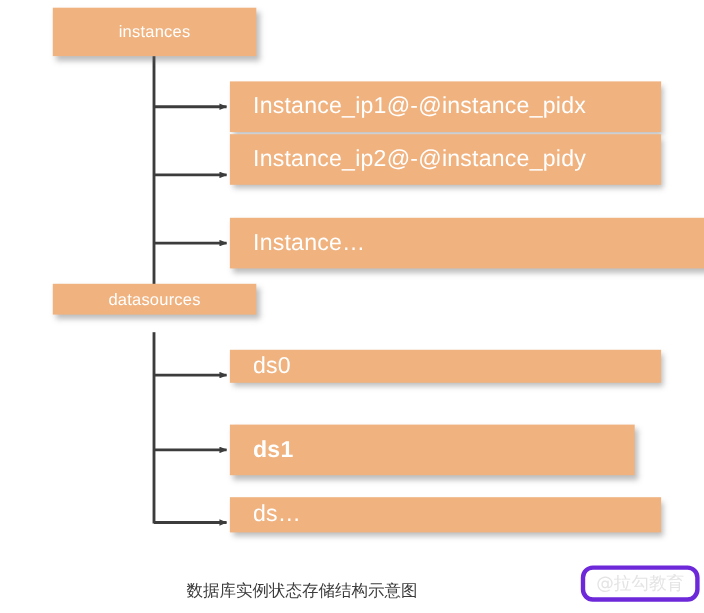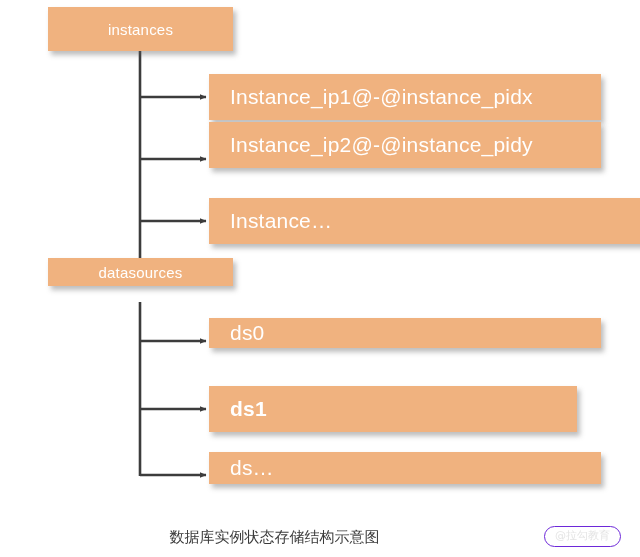--- a/index.html
+++ b/index.html
@@ -65,27 +65,27 @@
     font-size: 15px;
     color: #3b3b3b;
     font-family: "DejaVu Sans", "Liberation Sans", sans-serif;
     margin-top: 16px;
   }
 
   
   #watermark {
     position: absolute;
     z-index: 3;
-    right: 19px;
+    right: 4px;
     bottom: 10px;
     padding: 3px 10px 4px 10px;
-    border: 1px solid #6d28d9;
+    border: 4px solid #6d28d9;
     border-radius: 11px;
     color: #e4e4e4;
-    font-size: 11px;
+    font-size: 16px;
     font-family: "DejaVu Sans", "Liberation Sans", sans-serif;
     line-height: 1.1;
     background: transparent;
     user-select: none;
   }
 </style>
 </head>
 <body>
 
 <div id="canvas">

